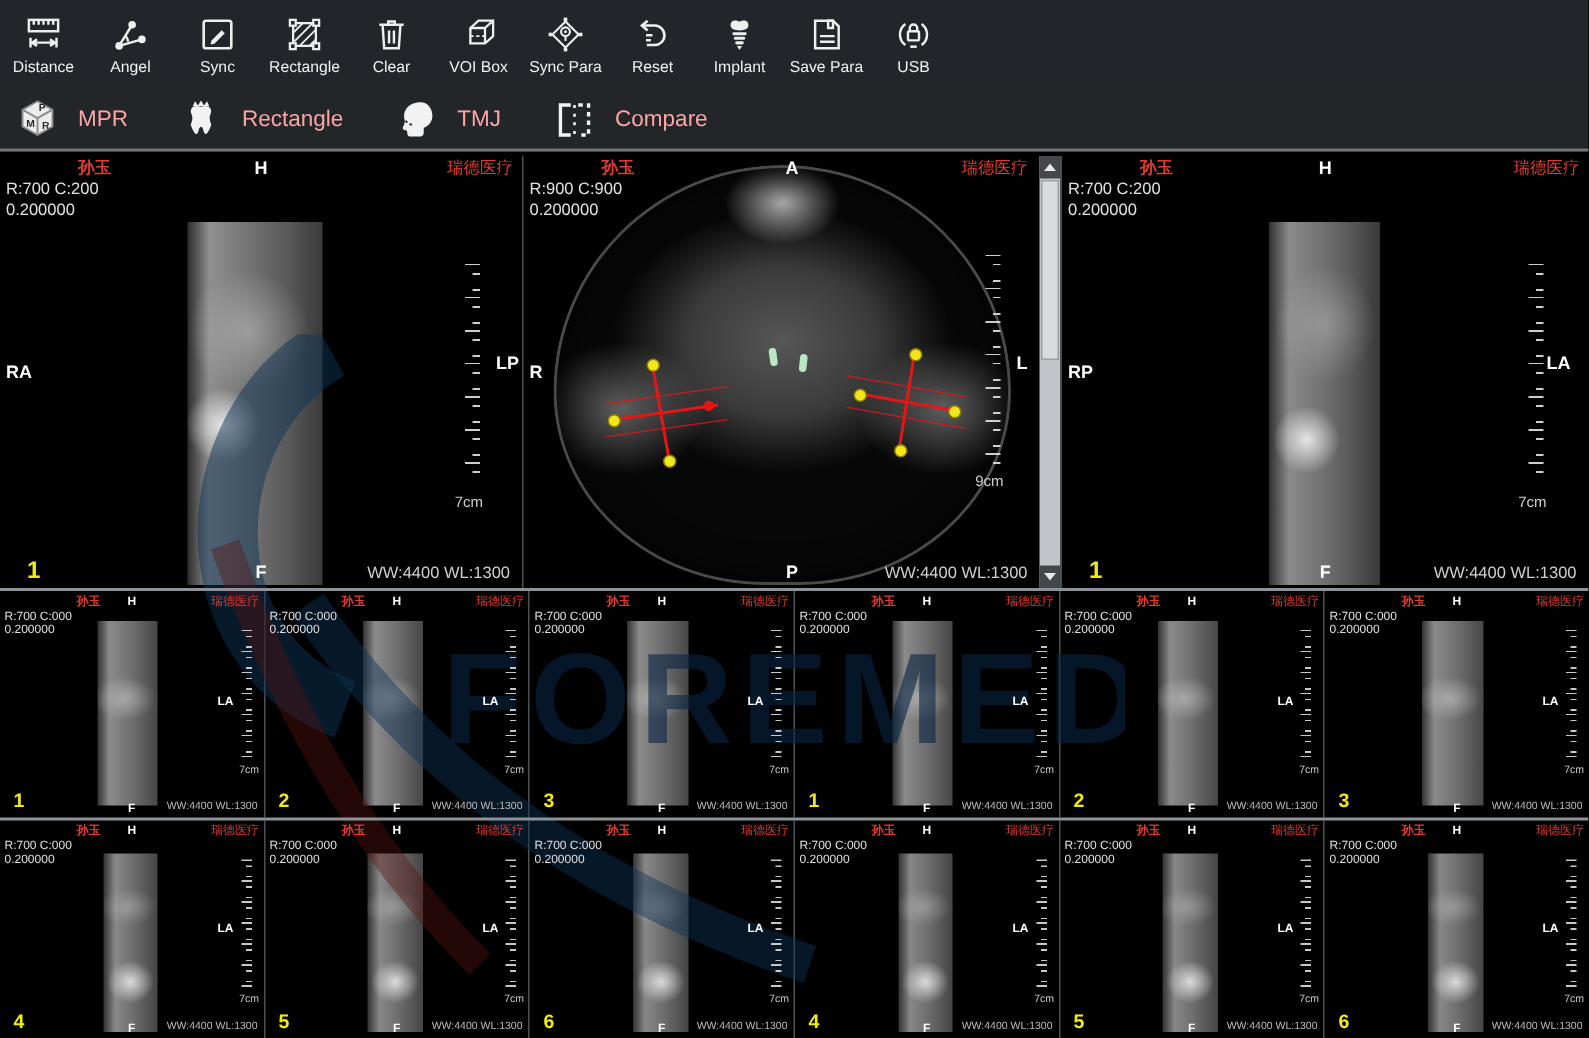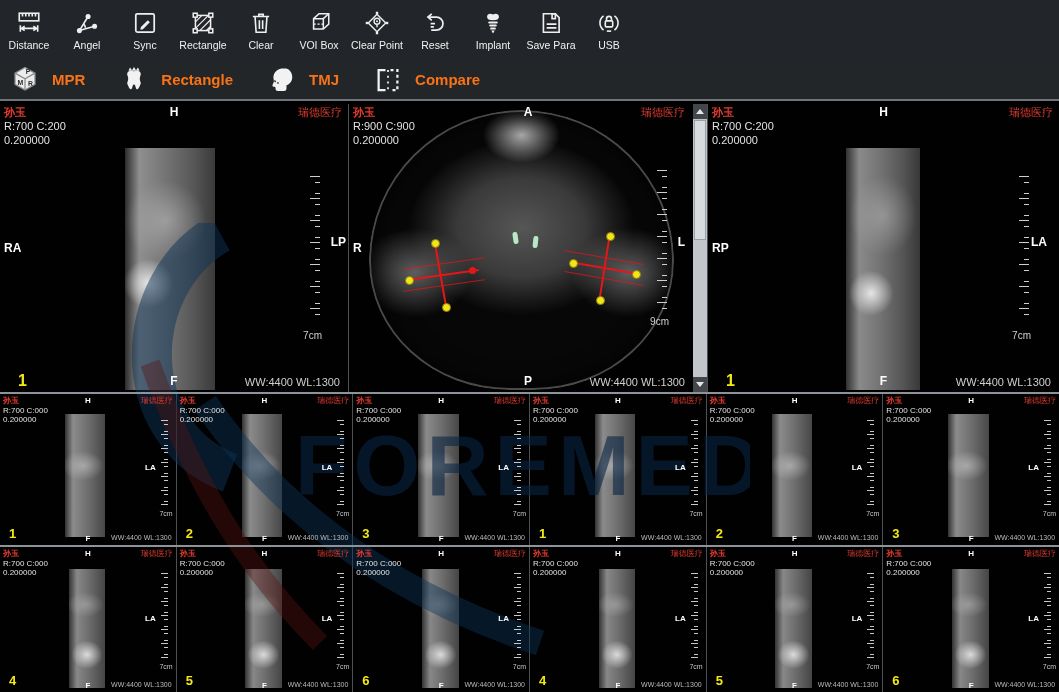--- a/index.html
+++ b/index.html
@@ -9,32 +9,32 @@
   .toolbar1{position:absolute;left:0;top:0;width:1059px;height:60px;background:#222529;
             display:flex;align-items:center;}
   .tool{width:58px;height:60px;display:flex;flex-direction:column;align-items:center;
         justify-content:center;gap:3px;cursor:pointer;}
   .tool svg{width:26px;height:26px;display:block;}
   .tlabel{font-size:10.5px;color:#f0f0f0;white-space:nowrap;}
   .toolbar2{position:absolute;left:0;top:60px;width:1059px;height:41px;background:#232629;
             border-bottom:2px solid #70757c;display:flex;align-items:center;gap:34px;padding-left:10px;box-sizing:border-box;}
   .tool2{display:flex;align-items:center;gap:12px;cursor:pointer;}
   .tool2 svg{width:30px;height:30px;display:block;}
-  .t2label{font-size:15px;color:#f97316;font-weight:bold;}
+  .t2label{font-size:15px;color:#fca5a5;}
   
   .viewer{position:absolute;left:0;top:103px;width:1059px;height:589px;background:#000;}
   .row{position:absolute;left:0;right:0;display:flex;}
   .row-top{top:1px;height:288px;}
   .row-mid{top:291px;height:151px;}
   .row-bot{top:444px;height:145px;}
   .hsep{position:absolute;left:0;right:0;height:2px;background:#8e939a;z-index:9;}
   .vp{position:relative;background:#010101;box-sizing:border-box;border-left:1px solid #4c5055;overflow:hidden;}
   .vp:first-child{border-left:none;}
   .ov{position:absolute;z-index:6;line-height:1.15;}
-  .red{color:#e03b30;}
+  .red{color:#e03b30;margin-left:48px;}
   .pt{top:2px;left:4px;font-size:11px;font-weight:bold;}
   .vend{top:2px;right:6px;font-size:11px;font-weight:normal;}
   .params{top:16px;left:4px;font-size:11px;color:#e2e2e2;}
   .scale{top:30px;left:4px;font-size:11px;color:#e2e2e2;}
   .lt{top:2px;left:0;right:0;text-align:center;font-size:12px;font-weight:bold;color:#fff;}
   .lb{bottom:3px;left:0;right:0;text-align:center;font-size:12px;font-weight:bold;color:#fff;}
   .ll{left:4px;top:48%;font-size:12px;font-weight:bold;color:#fff;}
   .lr{right:8px;top:46%;font-size:12px;font-weight:bold;color:#fff;}
   .win{bottom:3px;right:8px;font-size:11px;color:#cfcfcf;}
   .num{bottom:2px;left:18px;font-size:16px;font-weight:bold;color:#f3ea15;}
@@ -183,21 +183,21 @@
       <rect x="6.3" y="6.3" width="11.4" height="11.4" transform="rotate(45 12 12)"></rect>
       <circle cx="12" cy="10.3" r="2.7"></circle>
           <path d="M12 13v3"></path>
       <circle cx="12" cy="10.3" r="0.9" fill="#efefef" stroke="none"></circle>
       <rect x="10.9" y="1.6" width="2.2" height="2.2" fill="#efefef" stroke="none"></rect>
       <rect x="10.9" y="20.2" width="2.2" height="2.2" fill="#efefef" stroke="none"></rect>
       <rect x="1.6" y="10.9" width="2.2" height="2.2" fill="#efefef" stroke="none"></rect>
       <rect x="20.2" y="10.9" width="2.2" height="2.2" fill="#efefef" stroke="none"></rect>
         </svg>
       </span>
-    <span class="tlabel">Clear Point</span>
+    <span class="tlabel">Sync Para</span>
   </div>
   <div class="tool">
     <span>
         <svg viewBox="0 0 24 24" fill="none" stroke="#efefef" stroke-width="1.6">
       <path d="M9 3.5L5.5 6.5 9 9.5"></path>
           <path d="M5.5 6.5h8a6 6 0 1 1-.3 12H8.5"></path>
       <path d="M8 12.5h4M8 15.5h3"></path>
         </svg>
       </span>
     <span class="tlabel">Reset</span>

